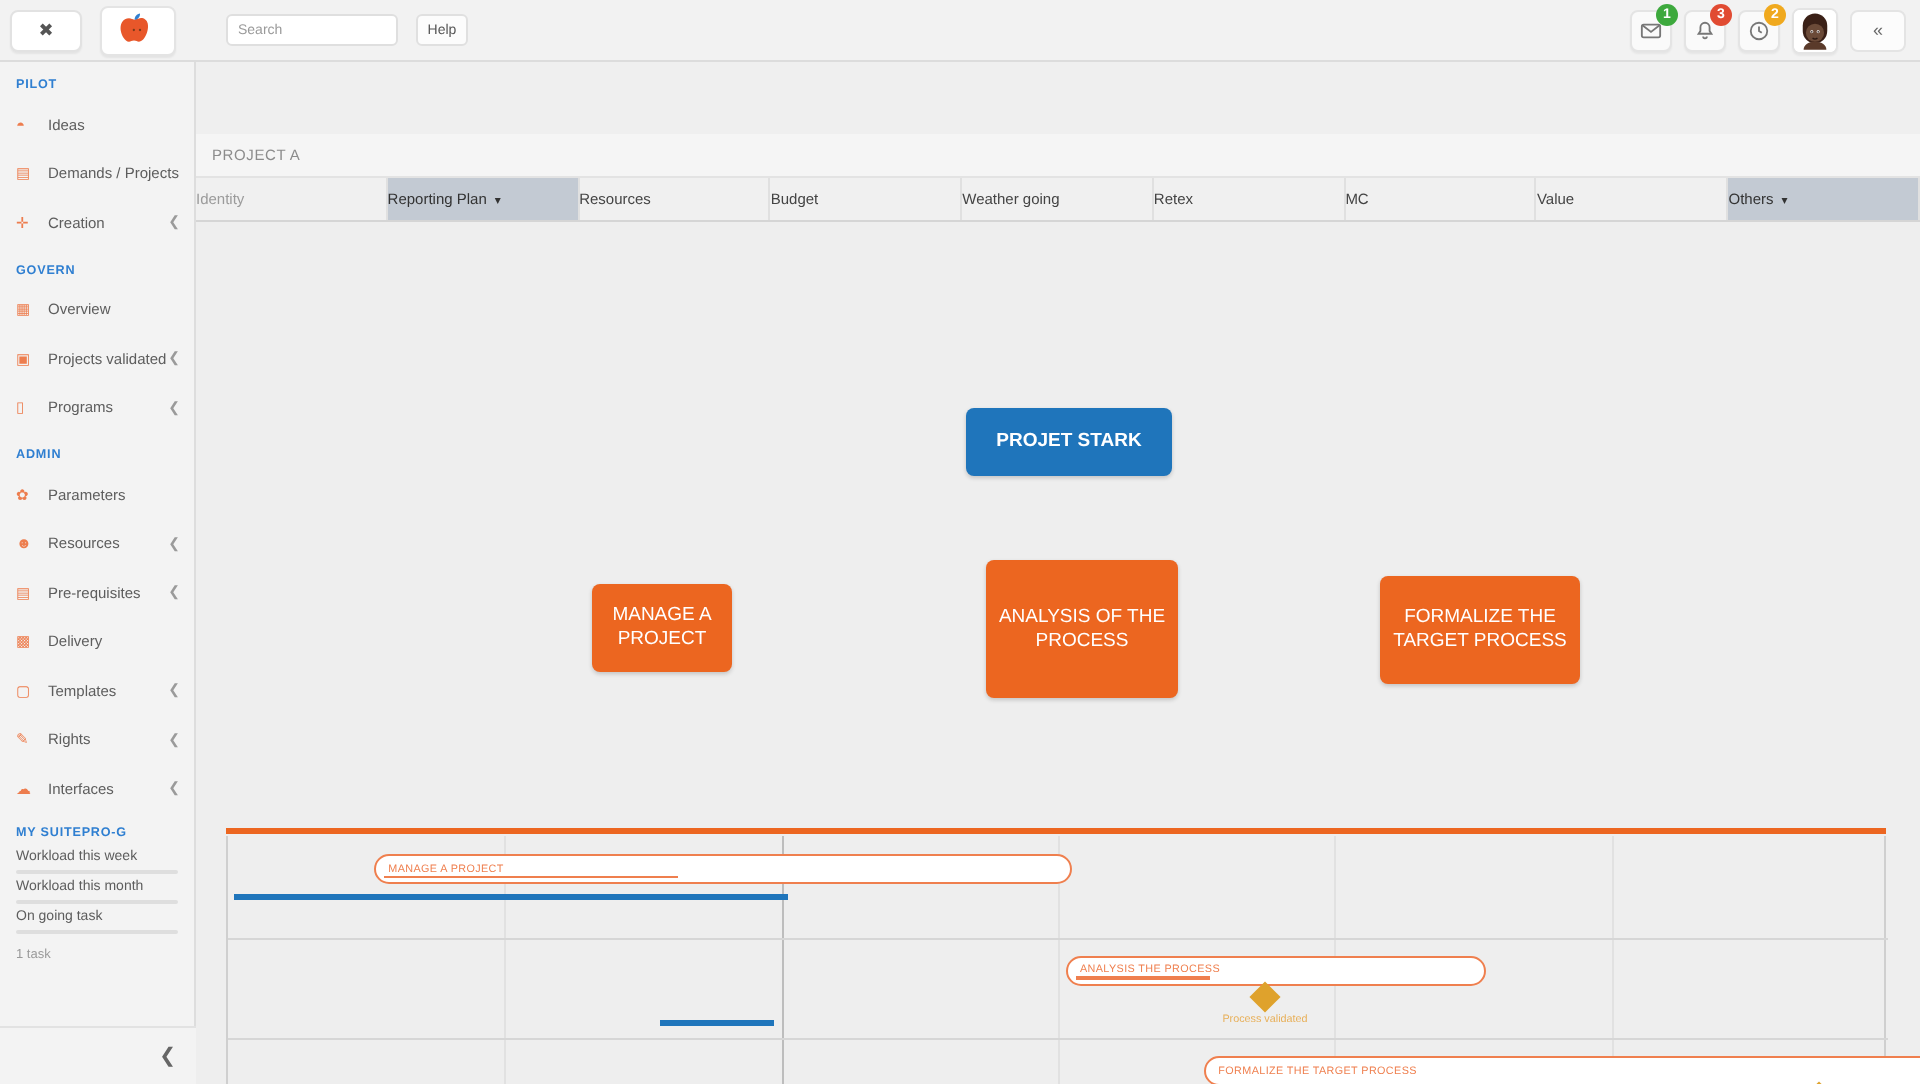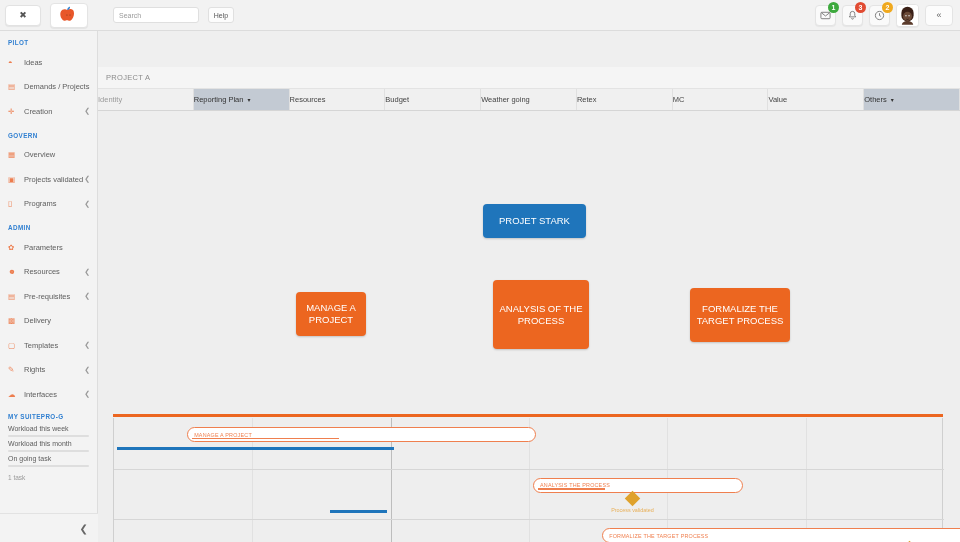--- a/index.html
+++ b/index.html
@@ -330,21 +330,21 @@
         <span>Value</span>
       </div>
       <div class="tab active">
         <span>Others</span>
         <span class="caret">▾</span>
       </div>
     </div>
 
   <div class="canvas">
     <div id="flow-nodes">
-        <div class="node node-blue" style="left: 385px; top: 93px; width: 103px; height: 34px;">PROJET STARK</div>
+        <div class="node node-blue" style="left: 385px; top: 93px; width: 103px; height: 34px; font-weight: bold;">PROJET STARK</div>
         <div class="node node-orange" style="left: 198px; top: 181px; width: 70px; height: 44px;">MANAGE A PROJECT</div>
         <div class="node node-orange" style="left: 395px; top: 169px; width: 96px; height: 69px;">ANALYSIS OF THE PROCESS</div>
         <div class="node node-orange" style="left: 592px; top: 177px; width: 100px; height: 54px;">FORMALIZE THE TARGET PROCESS</div>
       </div>
 
     <div class="gantt">
       <div class="gantt-top"></div>
       <div class="grid-area" id="grid-area">
           <div class="col-line" style="left: 138.333px;"></div>
           <div class="col-line" style="left: 276.667px;"></div>

